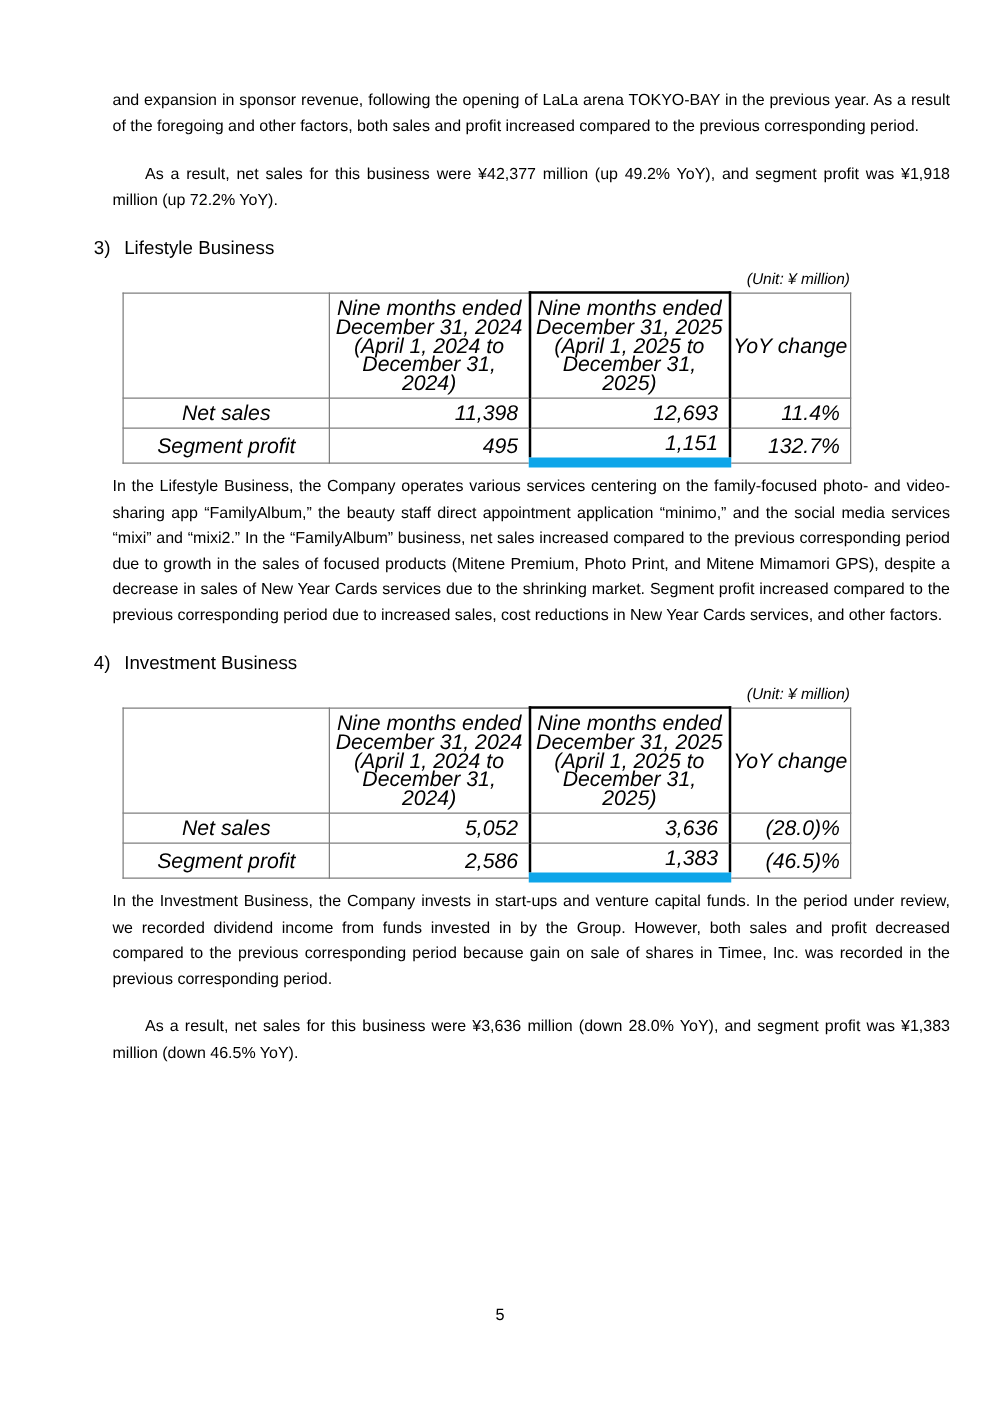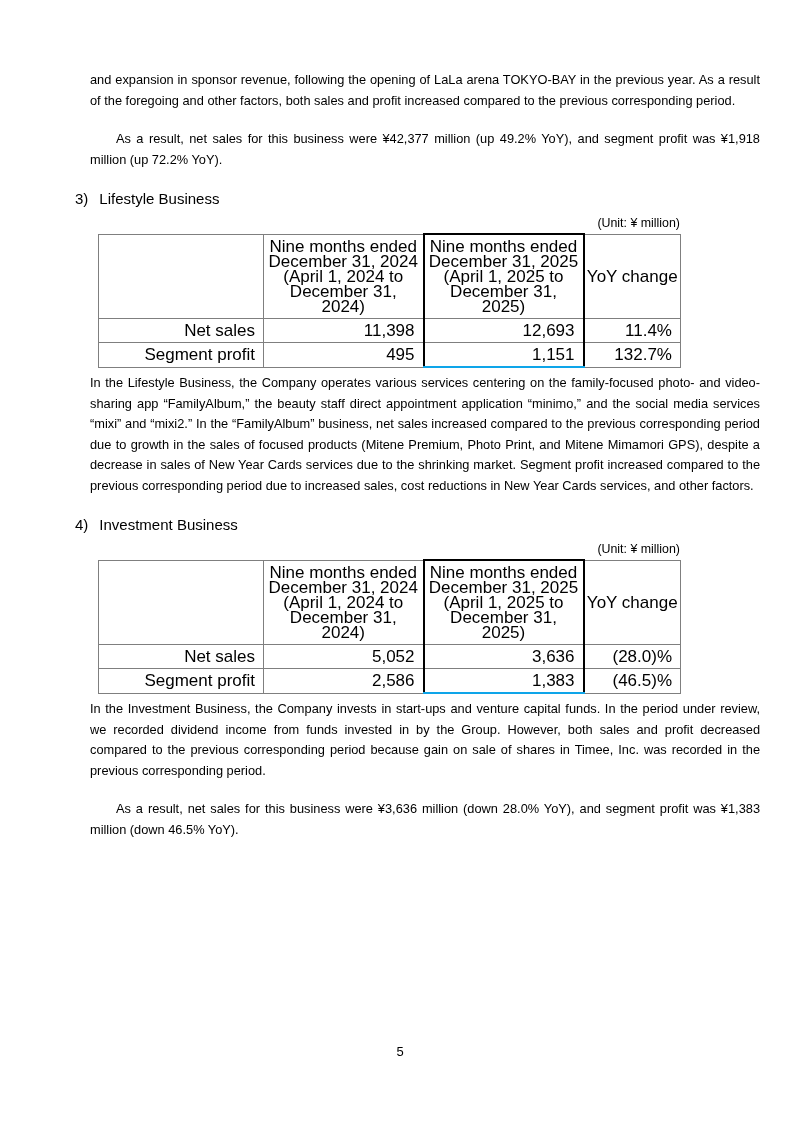--- a/index.html
+++ b/index.html
@@ -21,21 +21,21 @@
 
   h2.section-heading {
     font-size: 15px;
     font-weight: normal;
     margin: 20px 0 8px -15px;
     display: flex;
     align-items: baseline;
   }
   h2.section-heading .sec-title { margin-left: 11px; }
 
-  .table-wrap { width: 590px; }
+  .table-wrap { width: 590px; font-style: italic; }
   .unit-label {
     font-size: 12.4px;
     line-height: 16px;
     text-align: right;
     margin-bottom: 2px;
   }
 
   table.data-table {
     border-collapse: collapse;
     width: 582px;
@@ -46,25 +46,25 @@
   .data-table th, .data-table td { border: 1px solid #7f7f7f; }
   .data-table th {
     font-weight: normal;
     text-align: center;
     vertical-align: middle;
     white-space: pre-line;
     line-height: 15px;
     padding: 4px 2px;
   }
   .data-table td { padding: 3px 8px; line-height: 17px; }
-  .data-table td.row-label { text-align: right; }
+  .data-table td.row-label { text-align: center; }
   .data-table td.num { text-align: right; }
   .data-table th.cur { border-top: 2px solid #000; border-left: 2px solid #000; border-right: 2px solid #000; }
   .data-table td.cur { border-left: 2px solid #000; border-right: 2px solid #000; }
-  .data-table tr.last td.cur { border-bottom: 2px solid #0ea5e9; }
+  .data-table tr.last td.cur { border-bottom: 8px solid #0ea5e9; }
 
   .after-table { margin-top: 5px; }
 
   .page-num {
     position: absolute;
     top: 1044px; left: 0; width: 100%;
     text-align: center;
     font-size: 13px;
   }
 </style>

